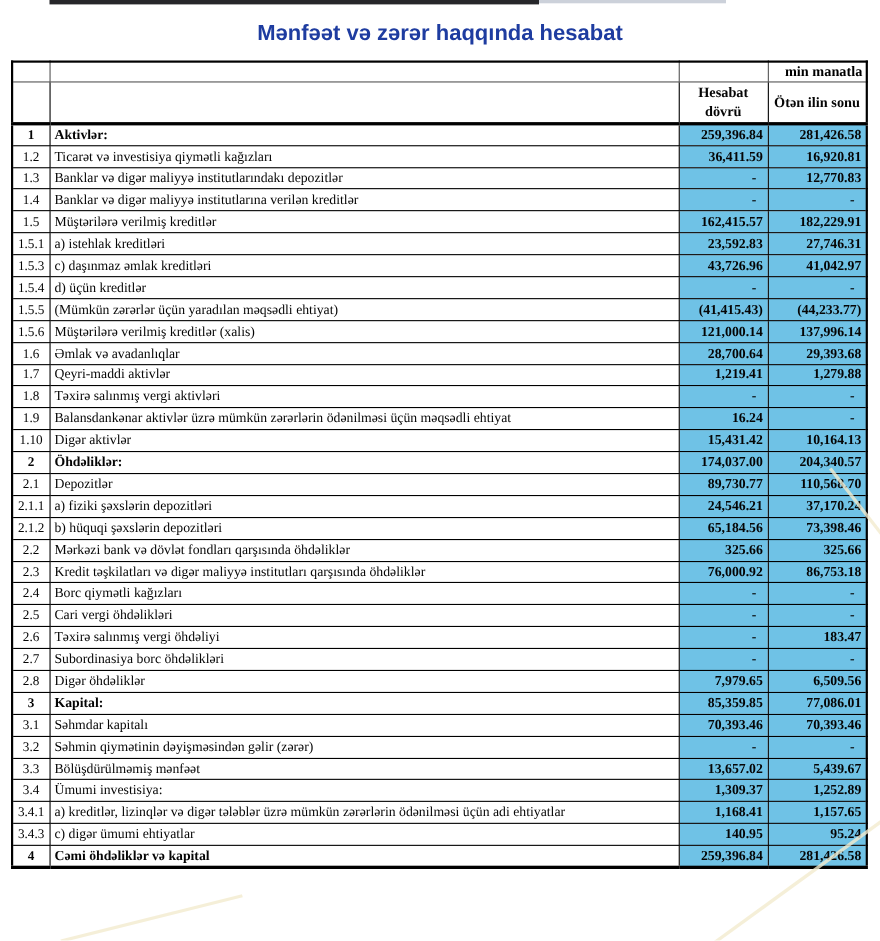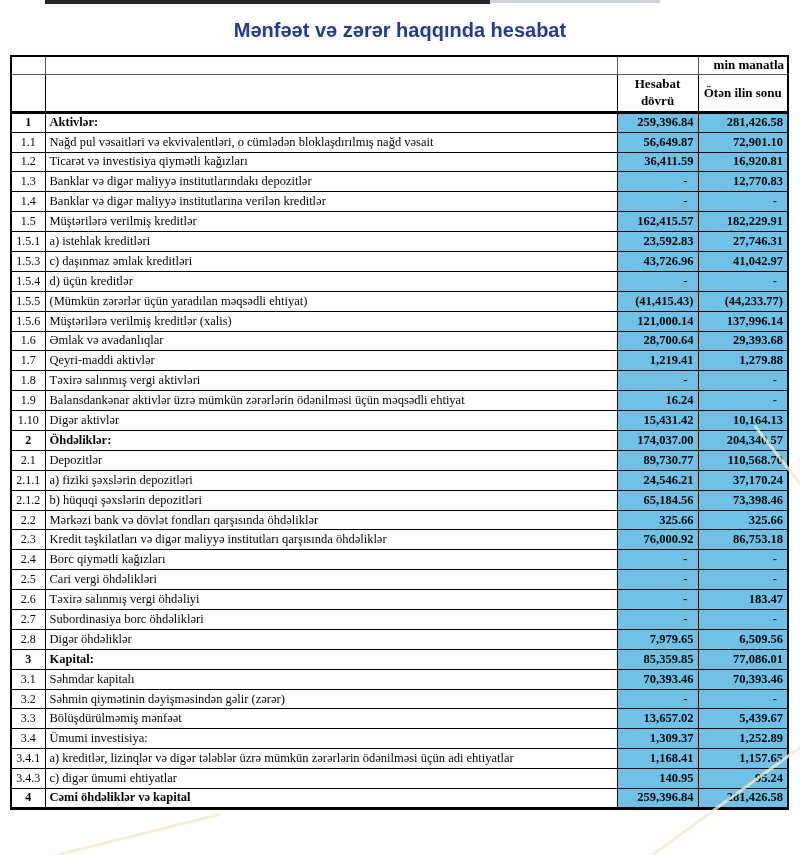--- a/index.html
+++ b/index.html
@@ -71,26 +71,20 @@
     </tr>
   </thead>
   <tbody id="table-body">
       <tr class="section">
     <td class="c-no">1</td>
     <td class="c-desc">Aktivlər:</td>
     <td class="c-val">259,396.84</td>
     <td class="c-val">281,426.58</td>
   </tr>
       <tr>
-    <td class="c-no">1.1</td>
-    <td class="c-desc">Nağd pul vəsaitləri və  ekvivalentləri, o cümlədən bloklaşdırılmış nağd vəsait</td>
-    <td class="c-val">56,649.87</td>
-    <td class="c-val">72,901.10</td>
-  </tr>
-      <tr>
     <td class="c-no">1.2</td>
     <td class="c-desc">Ticarət və investisiya qiymətli kağızları</td>
     <td class="c-val">36,411.59</td>
     <td class="c-val">16,920.81</td>
   </tr>
       <tr>
     <td class="c-no">1.3</td>
     <td class="c-desc">Banklar və digər maliyyə institutlarındakı depozitlər</td>
     <td class="c-val dash">-</td>
     <td class="c-val">12,770.83</td>

